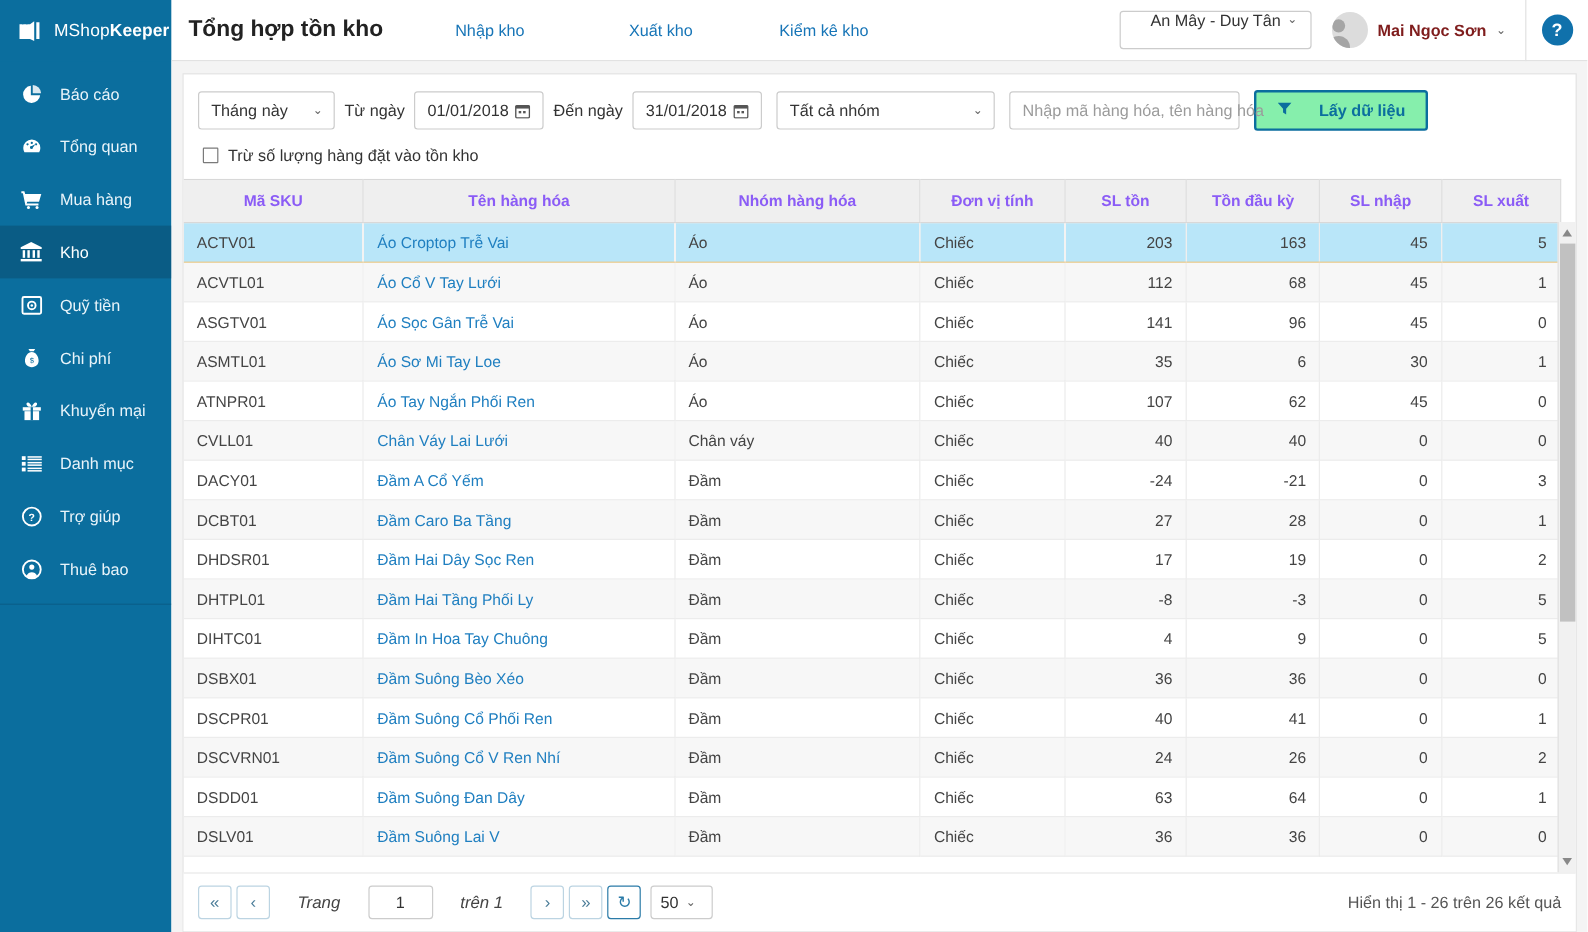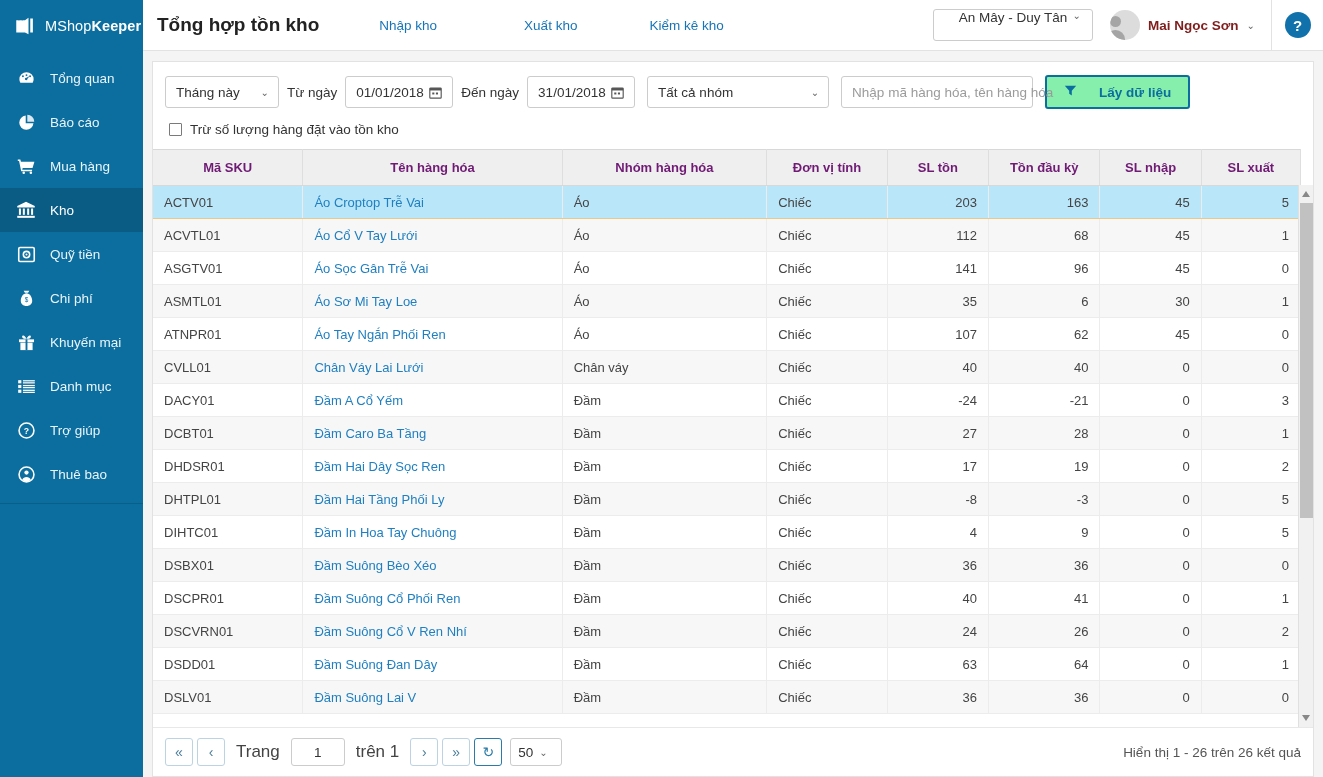--- a/index.html
+++ b/index.html
@@ -121,21 +121,21 @@
   .chk-row { display: flex; align-items: center; gap: 8px; margin: 13px 0 12px 4px; cursor: pointer; }
   .chk { width: 13px; height: 13px; border: 1px solid #7a7a7a; border-radius: 1px; background: #fff; }
   .chk-lbl { font-size: 13.5px; color: #333; white-space: nowrap; }
 
   
   .table-wrap { flex: 1; display: flex; flex-direction: column; position: relative; overflow: hidden; }
   table { border-collapse: collapse; width: 1148px; table-layout: fixed; }
   thead th {
     background: #efefef; border-top: 1px solid #d8d8d8; border-bottom: 1px solid #d8d8d8;
     border-right: 1px solid #dedede;
-    height: 36px; font-size: 13px; font-weight: 700; color: #701a75; text-align: center;
+    height: 36px; font-size: 13px; font-weight: 700; color: #8b5cf6; text-align: center;
     white-space: nowrap;
   }
   tbody td {
     height: 33px; font-size: 13px; color: #444; border-bottom: 1px solid #ececec;
     border-right: 1px solid #ececec; padding: 0 11px; white-space: nowrap; overflow: hidden;
   }
   tbody tr:nth-child(even) { background: #f7f7f7; }
   tbody tr.selected td { background: #b9e6f9; border-bottom: 1px solid #e8c98a; }
   td.num { text-align: right; }
   td.name a { color: #1f7fc0; text-decoration: none; cursor: pointer; }
@@ -157,21 +157,21 @@
   .pager {
     height: 49px; display: flex; align-items: center; padding: 0 12px;
     border-top: 1px solid #e8e8e8; background: #fff; gap: 4px;
   }
   .pg-btn {
     width: 28px; height: 28px; border: 1px solid #bcd4e2; border-radius: 3px;
     background: #fff; color: #4b7d99; font-size: 14px; cursor: pointer;
     display: flex; align-items: center; justify-content: center;
   }
   .pg-btn.refresh { border-color: #2b7ba8; color: #2b7ba8; }
-  .pg-text { font-size: 17px; color: #444; margin: 0 7px; white-space: nowrap; }
+  .pg-text { font-size: 14px; color: #444; margin: 0 19px; white-space: nowrap; font-style: italic; }
   .pg-input {
     width: 54px; height: 28px; border: 1px solid #ccc; border-radius: 3px;
     font-size: 13.5px; color: #333; text-align: center; background: #fff;
     display: flex; align-items: center; justify-content: center;
   }
   .pg-size {
     width: 52px; height: 28px; border: 1px solid #ccc; border-radius: 3px; background: #fff;
     font-size: 13.5px; color: #333; display: flex; align-items: center;
     padding: 0 7px; gap: 6px; cursor: pointer; margin-left: 4px;
   }
@@ -192,34 +192,34 @@
           <path d="M5 6 C5 3.5 9 3.5 9 6" fill="none" stroke="#0b6e9e" stroke-width="1.4"></path>
         </svg>
       </span>
       <span class="logo-text"><span>MShop</span><b>Keeper</b></span>
     </div>
 
     <nav class="nav">
       <div class="nav-item">
         <span class="nav-icon">
           <svg viewBox="0 0 24 24" width="19" height="19">
-              <path fill="#fff" d="M12 4a9 9 0 00-9 9 9 9 0 001.2 4.5h15.6A9 9 0 0021 13a9 9 0 00-9-9zm-4.5 4a1.2 1.2 0 110 2.4 1.2 1.2 0 010-2.4zm9 0a1.2 1.2 0 110 2.4 1.2 1.2 0 010-2.4zM12 6.5a1.2 1.2 0 110 2.4 1.2 1.2 0 010-2.4zM12 11l4-2.2-2.8 3.6a1.6 1.6 0 11-1.2-1.4z"></path>
-            </svg>
-        </span>
-        <span>Tổng quan</span>
-      </div>
-
-      <div class="nav-item">
-        <span class="nav-icon">
-          <svg viewBox="0 0 24 24" width="19" height="19">
               <path fill="#fff" d="M11 3.2A9 9 0 1020.8 13H11z"></path>
               <path fill="#fff" d="M13 2.2V11h8.8A9 9 0 0013 2.2z" opacity=".85"></path>
             </svg>
         </span>
         <span>Báo cáo</span>
+      </div>
+
+      <div class="nav-item">
+        <span class="nav-icon">
+          <svg viewBox="0 0 24 24" width="19" height="19">
+              <path fill="#fff" d="M12 4a9 9 0 00-9 9 9 9 0 001.2 4.5h15.6A9 9 0 0021 13a9 9 0 00-9-9zm-4.5 4a1.2 1.2 0 110 2.4 1.2 1.2 0 010-2.4zm9 0a1.2 1.2 0 110 2.4 1.2 1.2 0 010-2.4zM12 6.5a1.2 1.2 0 110 2.4 1.2 1.2 0 010-2.4zM12 11l4-2.2-2.8 3.6a1.6 1.6 0 11-1.2-1.4z"></path>
+            </svg>
+        </span>
+        <span>Tổng quan</span>
       </div>
 
       <div class="nav-item">
         <span class="nav-icon">
           <svg viewBox="0 0 24 24" width="19" height="19">
               <path fill="#fff" d="M1 3h3.2l.8 3H22l-2.4 8H7.2L6.6 16H19v2H5.3L2.6 5H1z"></path>
               <circle fill="#fff" cx="8.5" cy="20" r="1.6"></circle>
               <circle fill="#fff" cx="17.5" cy="20" r="1.6"></circle>
             </svg>
         </span>

